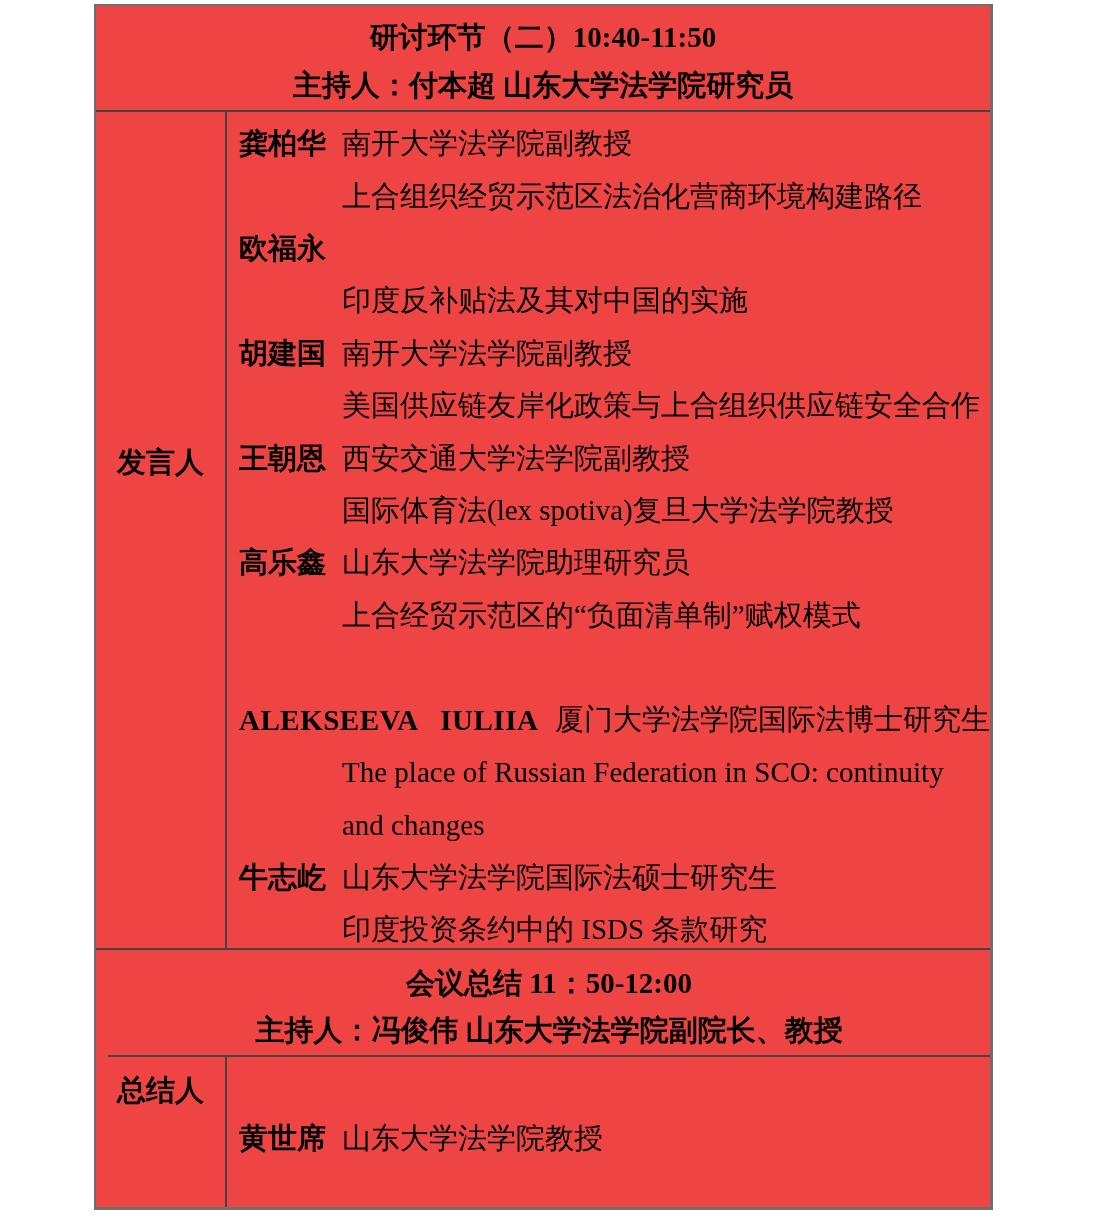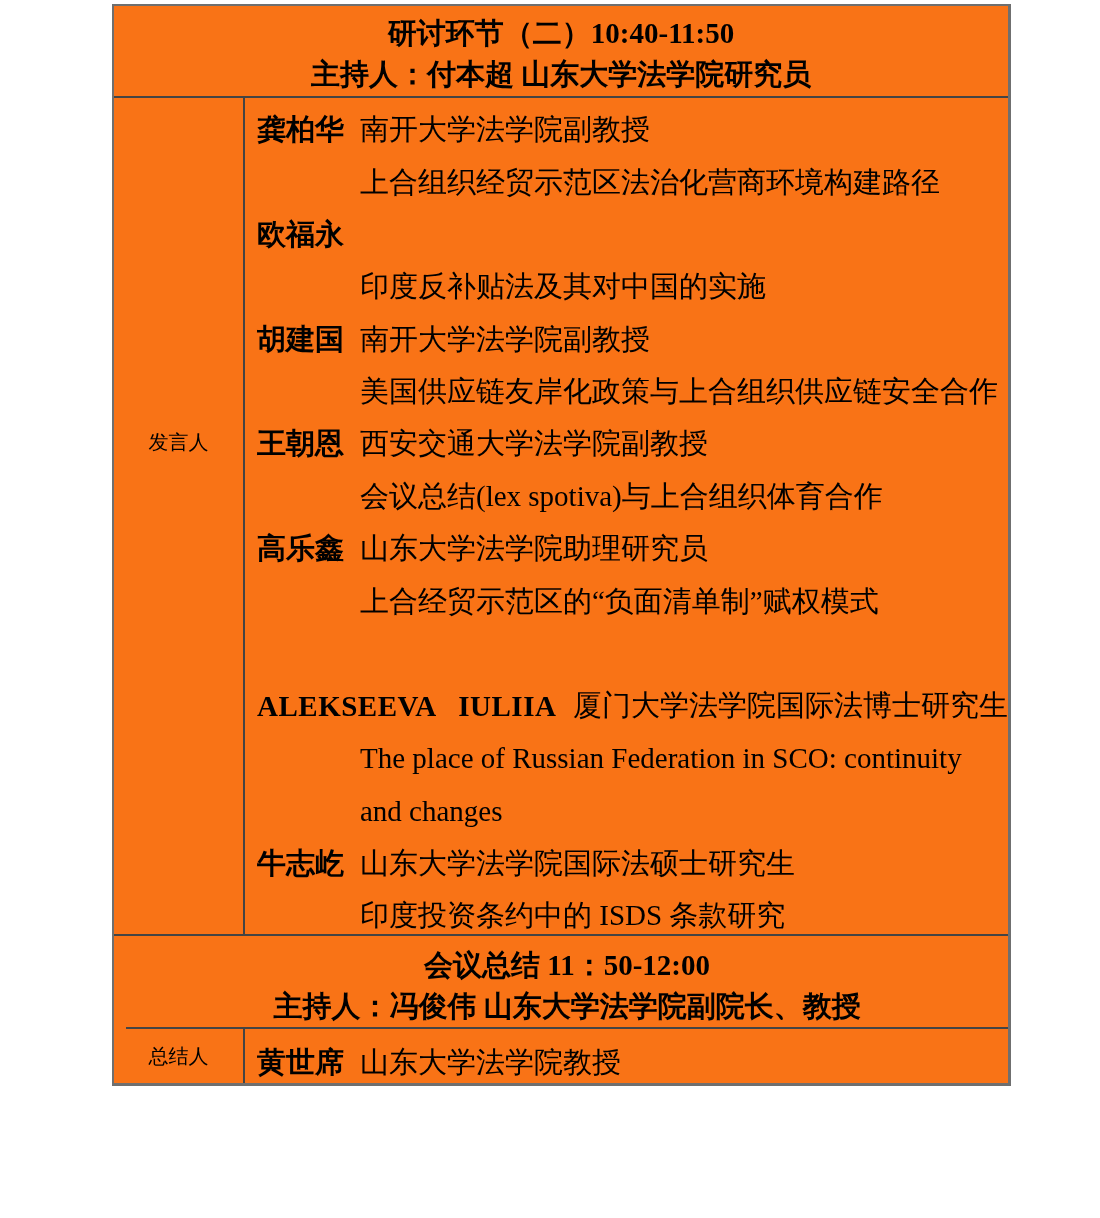--- a/index.html
+++ b/index.html
@@ -13,31 +13,31 @@
   }
   .page {
     position: relative;
     width: 1100px;
     height: 1218px;
     background: #ffffff;
     overflow: hidden;
   }
   .schedule-table {
     position: absolute;
-    left: 112px;
+    left: 94px;
     top: 4px;
     width: 899px;
-    height: 1082px;
+    height: 1206px;
     box-sizing: border-box;
     border: 2px solid #6f6f6f;
     border-right-width: 3px;
     border-bottom-width: 3px;
     display: flex;
     flex-direction: column;
-    background: #f97316;
+    background: #ef4444;
   }
   .row { box-sizing: border-box; }
   .row-session-header {
     height: 106px;
     border-bottom: 2px solid #444444;
     display: flex;
     flex-direction: column;
     padding-top: 8px;
   }
   .hline {
@@ -60,22 +60,22 @@
     border-right: 2px solid #444444;
     display: flex;
     justify-content: center;
     flex-shrink: 0;
   }
   .row-speakers .label-col {
     align-items: flex-start;
     padding-top: 331px;
   }
   .cell-label {
-    font-weight: normal;
-    font-size: 20px;
+    font-weight: bold;
+    font-size: 29px;
     white-space: pre;
   }
   .content-col {
     flex: 1;
     box-sizing: border-box;
     padding-top: 6px;
     overflow: hidden;
   }
   .line {
     height: 52.4px;
@@ -104,21 +104,21 @@
   }
   .row-final {
     flex: 1;
     display: flex;
   }
   .row-final .label-col {
     padding-top: 14px;
   }
   .row-final .content-col {
     display: flex;
-    align-items: flex-end;
+    align-items: center;
     padding-left: 12px;
     padding-top: 14px;
     font-family: Liberation Serif, serif;
   }
 </style>
 </head>
 <body>
 
 <div class="page">
   <div class="schedule-table">
@@ -155,21 +155,21 @@
         <div class="line">
           <span class="name"></span>
           <span class="txt">美国供应链友岸化政策与上合组织供应链安全合作</span>
         </div>
         <div class="line">
           <span class="name">王朝恩</span>
           <span class="txt">西安交通大学法学院副教授</span>
         </div>
         <div class="line">
           <span class="name"></span>
-          <span class="txt">会议总结(lex spotiva)与上合组织体育合作</span>
+          <span class="txt">国际体育法(lex spotiva)复旦大学法学院教授</span>
         </div>
         <div class="line">
           <span class="name">高乐鑫</span>
           <span class="txt">山东大学法学院助理研究员</span>
         </div>
         <div class="line">
           <span class="name"></span>
           <span class="txt">上合经贸示范区的“负面清单制”赋权模式</span>
         </div>
         <div class="line">

